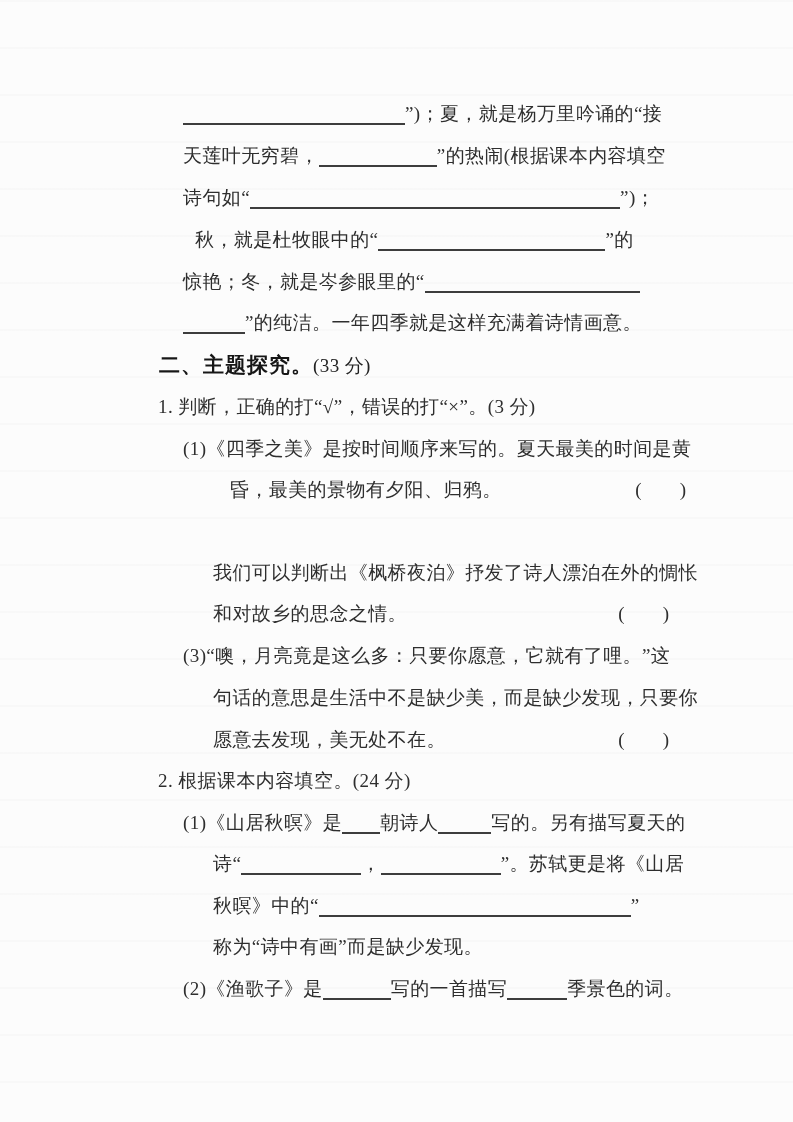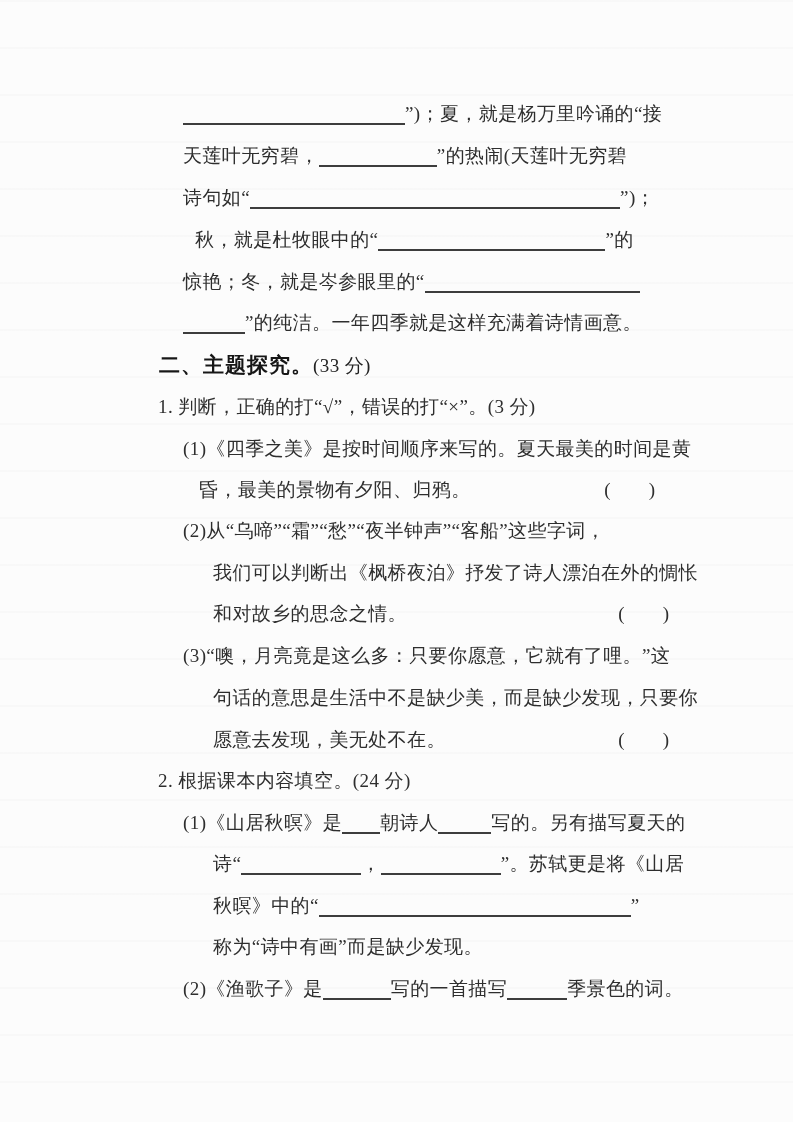--- a/index.html
+++ b/index.html
@@ -52,33 +52,32 @@
   .paren{
     color:#2e2e2e;
     letter-spacing:0;
   }
 </style>
 </head>
 <body>
 
 <div class="page">
     <div class="line" style="left: 183px; top: 101px;"><span class="runs"><span class="blank" style="width: 222px;"></span><span class="run">”)；夏，就是杨万里吟诵的“接</span></span></div>
-    <div class="line" style="left: 183px; top: 143px;"><span class="runs"><span class="run">天莲叶无穷碧，</span><span class="blank" style="width: 118px;"></span><span class="run">”的热闹(天莲叶无穷碧</span></span></div>
+    <div class="line" style="left: 183px; top: 143px;"><span class="runs"><span class="run">天莲叶无穷碧，</span><span class="blank" style="width: 118px;"></span><span class="run">”的热闹(根据课本内容填空</span></span></div>
     <div class="line" style="left: 183px; top: 185px; text-align: center;"><span class="runs"><span class="run">诗句如“</span><span class="blank" style="width: 370px;"></span><span class="run">”)；</span></span></div>
     <div class="line" style="left: 195px; top: 227px; text-align: right;"><span class="runs"><span class="run">秋，就是杜牧眼中的“</span><span class="blank" style="width: 227px;"></span><span class="run">”的</span></span></div>
     <div class="line" style="left: 183px; top: 269px;"><span class="runs"><span class="run">惊艳；冬，就是岑参眼里的“</span><span class="blank" style="width: 215px;"></span></span></div>
     <div class="line" style="left: 183px; top: 310px;"><span class="runs"><span class="blank" style="width: 62px;"></span><span class="run">”的纯洁。一年四季就是这样充满着诗情画意。</span></span></div>
     <div class="line heading" style="left: 123px; top: 352px;"><span class="runs"><span class="run hd">二、主题探究。</span><span class="run pts">(33 分)</span></span></div>
     <div class="line" style="left: 158px; top: 394px;"><span class="runs"><span class="run">1. 判断，正确的打“√”，错误的打“×”。(3 分)</span></span></div>
     <div class="line" style="left: 183px; top: 436px;"><span class="runs"><span class="run">(1)《四季之美》是按时间顺序来写的。夏天最美的时间是黄</span></span></div>
-    <div class="line answer" style="left: 199px; top: 477px;">
+    <div class="line answer" style="left: 230px; top: 477px;">
       <span class="runs"><span class="run">昏，最美的景物有夕阳、归鸦。</span></span>
       <span class="paren">(　　)</span>
     </div>
-    <div class="line" style="left: 183px; top: 518px;"><span class="runs"><span class="run">(2)从“乌啼”“霜”“愁”“夜半钟声”“客船”这些字词，</span></span></div>
     <div class="line" style="left: 213px; top: 560px;"><span class="runs"><span class="run">我们可以判断出《枫桥夜泊》抒发了诗人漂泊在外的惆怅</span></span></div>
     <div class="line answer" style="left: 213px; top: 601px;">
       <span class="runs"><span class="run">和对故乡的思念之情。</span></span>
       <span class="paren">(　　)</span>
     </div>
     <div class="line" style="left: 183px; top: 643px;"><span class="runs"><span class="run">(3)“噢，月亮竟是这么多：只要你愿意，它就有了哩。”这</span></span></div>
     <div class="line" style="left: 213px; top: 685px;"><span class="runs"><span class="run">句话的意思是生活中不是缺少美，而是缺少发现，只要你</span></span></div>
     <div class="line answer" style="left: 213px; top: 727px;">
       <span class="runs"><span class="run">愿意去发现，美无处不在。</span></span>
       <span class="paren">(　　)</span>

